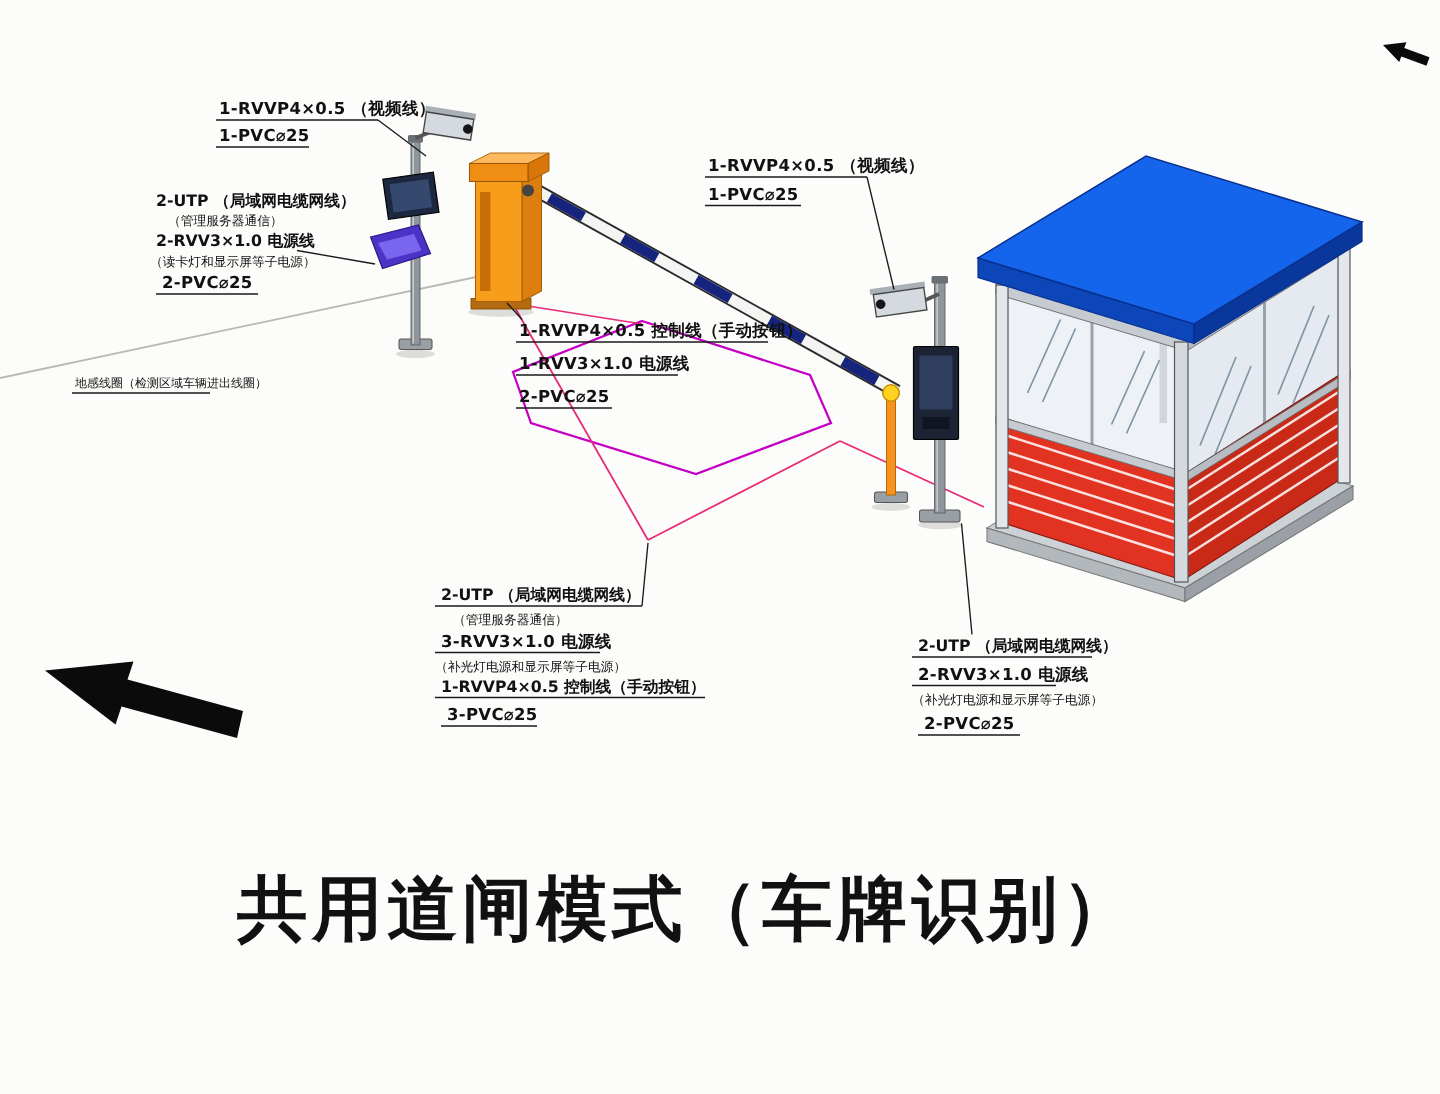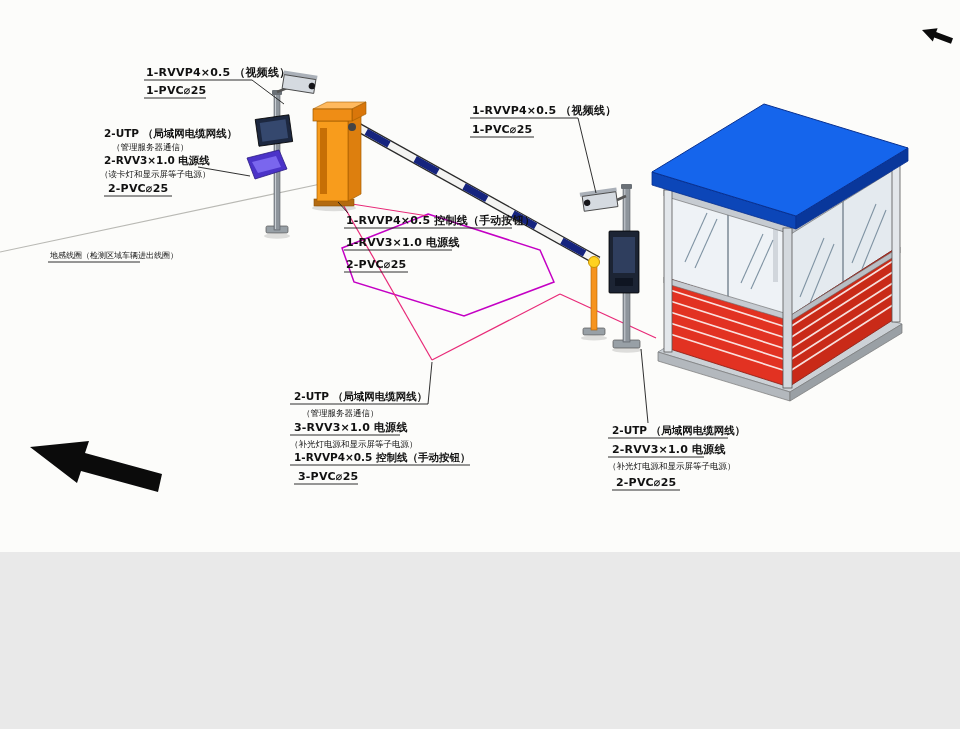--- a/index.html
+++ b/index.html
@@ -1,16 +1,16 @@
 <!DOCTYPE html>
 <html><head>
 <meta charset="utf-8">
 <style>
   html,body{margin:0;padding:0;background:#e9e9e9;}
-  .stage{position:relative;width:960px;height:552px;background:#fcfcfa;overflow:hidden;
+  .stage{position:relative;width:960px;height:729px;background:#fcfcfa;overflow:hidden;
          font-family:"DejaVu Sans","Liberation Sans",sans-serif;}
   svg{position:absolute;left:0;top:0;}
   text{fill:#111;}
   .lbl-main{font-size:11px;font-weight:600;letter-spacing:0.2px;}
   .lbl-small{font-size:8.5px;font-weight:500;}
   .lbl-tiny{font-size:8px;font-weight:500;}
   .title-text{font-size:47px;font-weight:600;letter-spacing:3px;}
   .leader{stroke:#1a1a1a;stroke-width:0.9;fill:none;}
   .underline{stroke:#1a1a1a;stroke-width:0.9;}
 </style>

